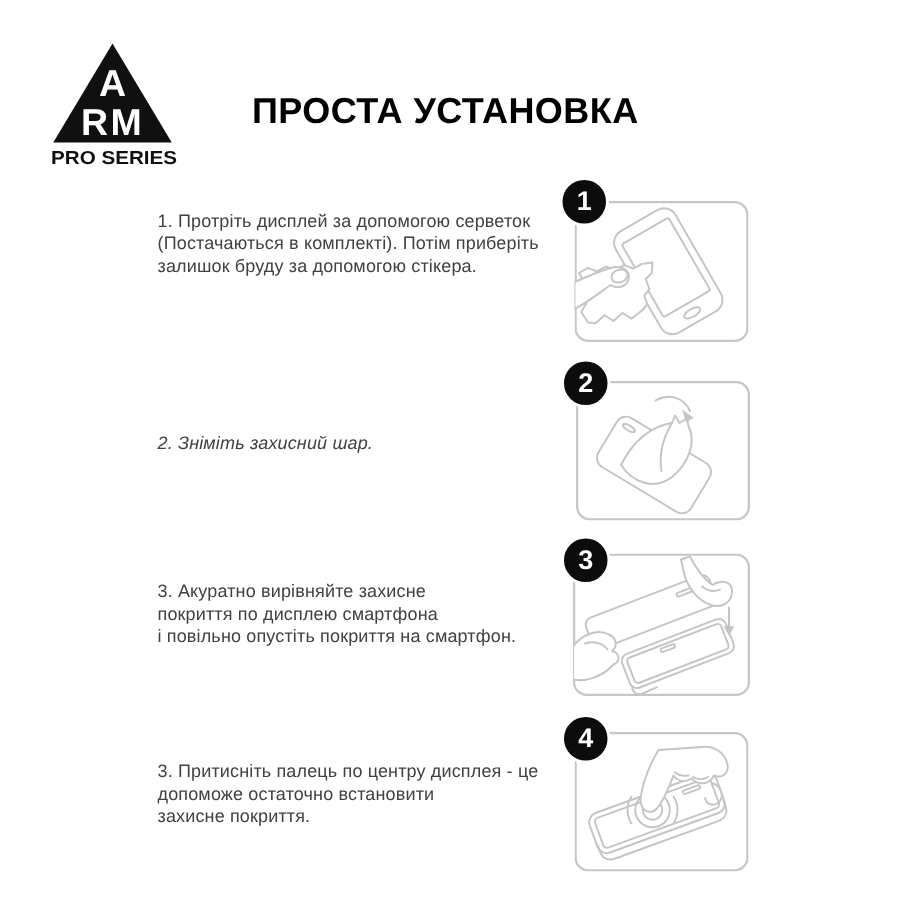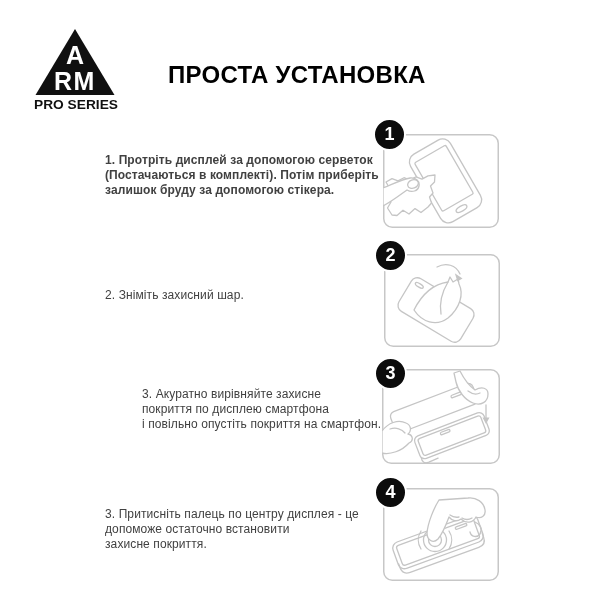--- a/index.html
+++ b/index.html
@@ -10,21 +10,21 @@
   .abs{position:absolute;}
   .logo-svg{left:33px;top:27px;}
   .page-title{
     left:127px;top:61px;font-size:24px;font-weight:800;color:#000000;
     letter-spacing:0.3px;white-space:nowrap;margin-left:41px;
   }
   .step-text{
     left:105px;width:305px;font-size:12px;line-height:15px;color:#414141;
     white-space:pre-line;letter-spacing:0.1px;
   }
-  .t1{top:153px;font-weight:bold;} .t2{top:288px;} .t3{top:387px;margin-left:37px;} .t4{top:507px;}
+  .t1{top:140px;} .t2{top:288px;font-style:italic;} .t3{top:387px;} .t4{top:507px;}
   .fig{position:absolute;}
   .badge{
     position:absolute;width:29px;height:29px;border-radius:50%;
     background:#0c0c0c;border:2.5px solid #ffffff;color:#ffffff;
     font-size:18px;font-weight:700;display:flex;align-items:center;
     justify-content:center;z-index:2;
   }
   .b1{left:373px;top:118px;} .b2{left:374px;top:239px;}
   .b3{left:374px;top:357px;} .b4{left:374px;top:476px;}
   .f1{left:383px;top:134px;} .f2{left:384px;top:254px;}

